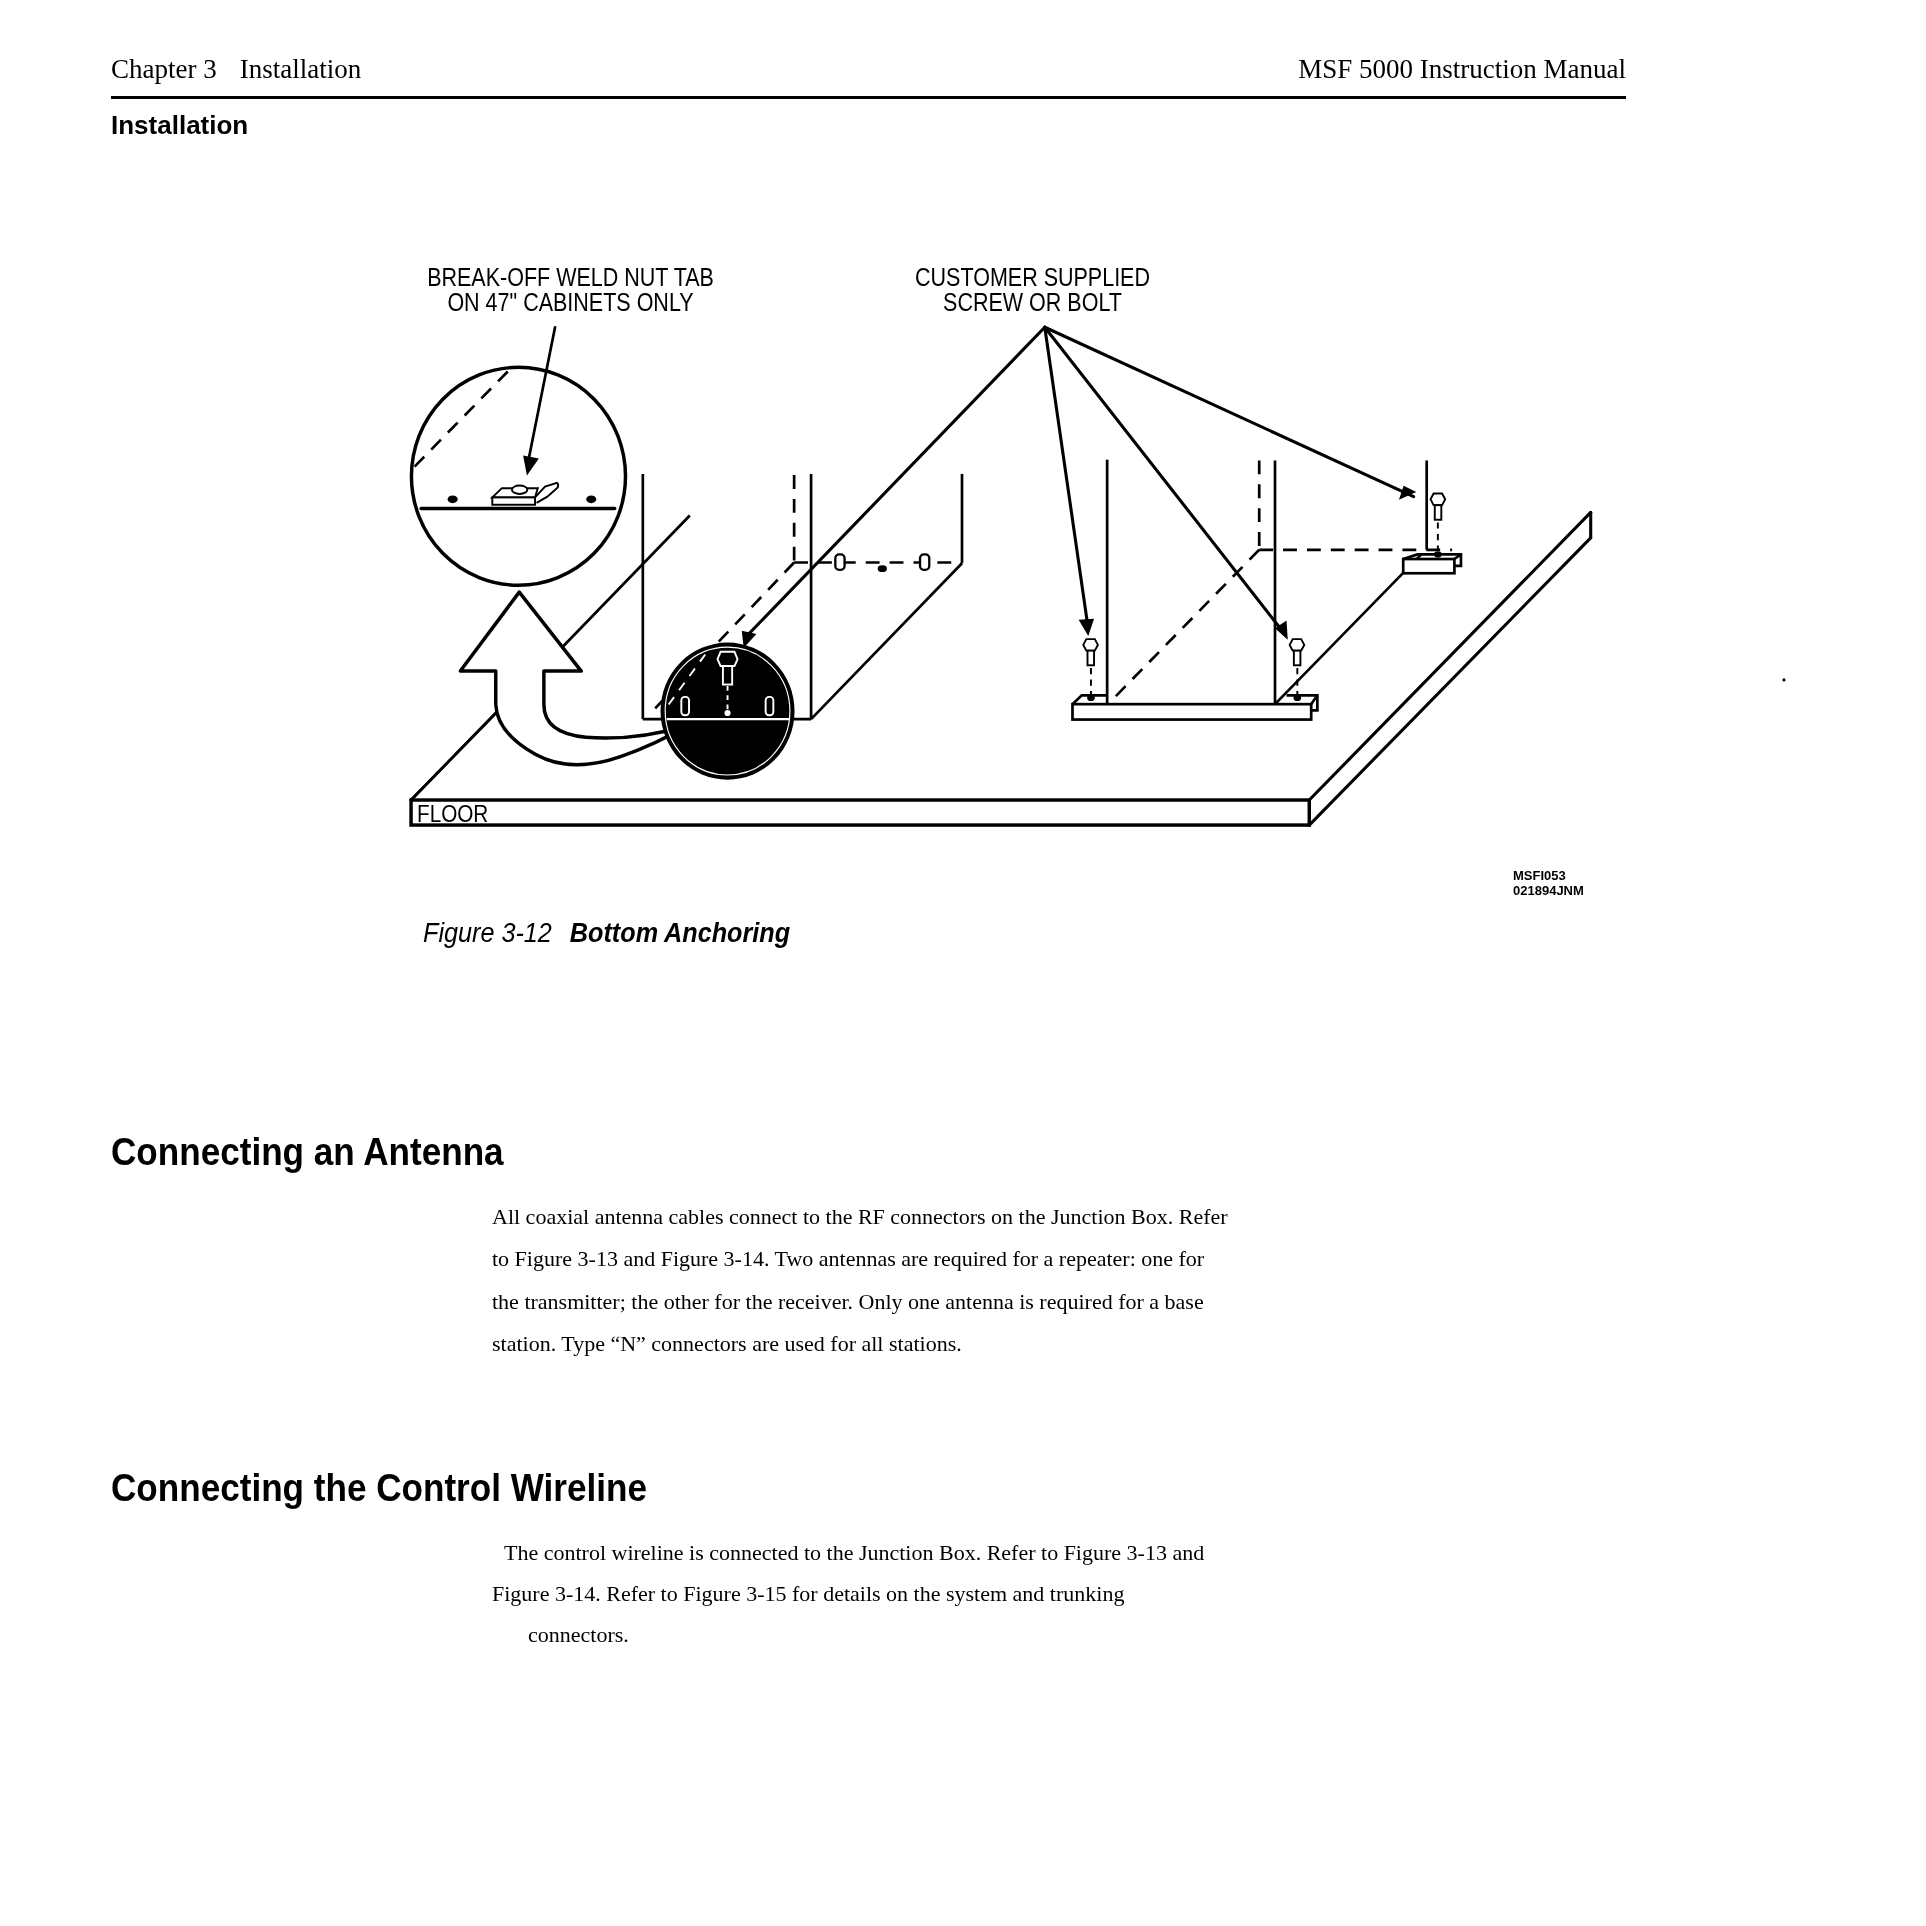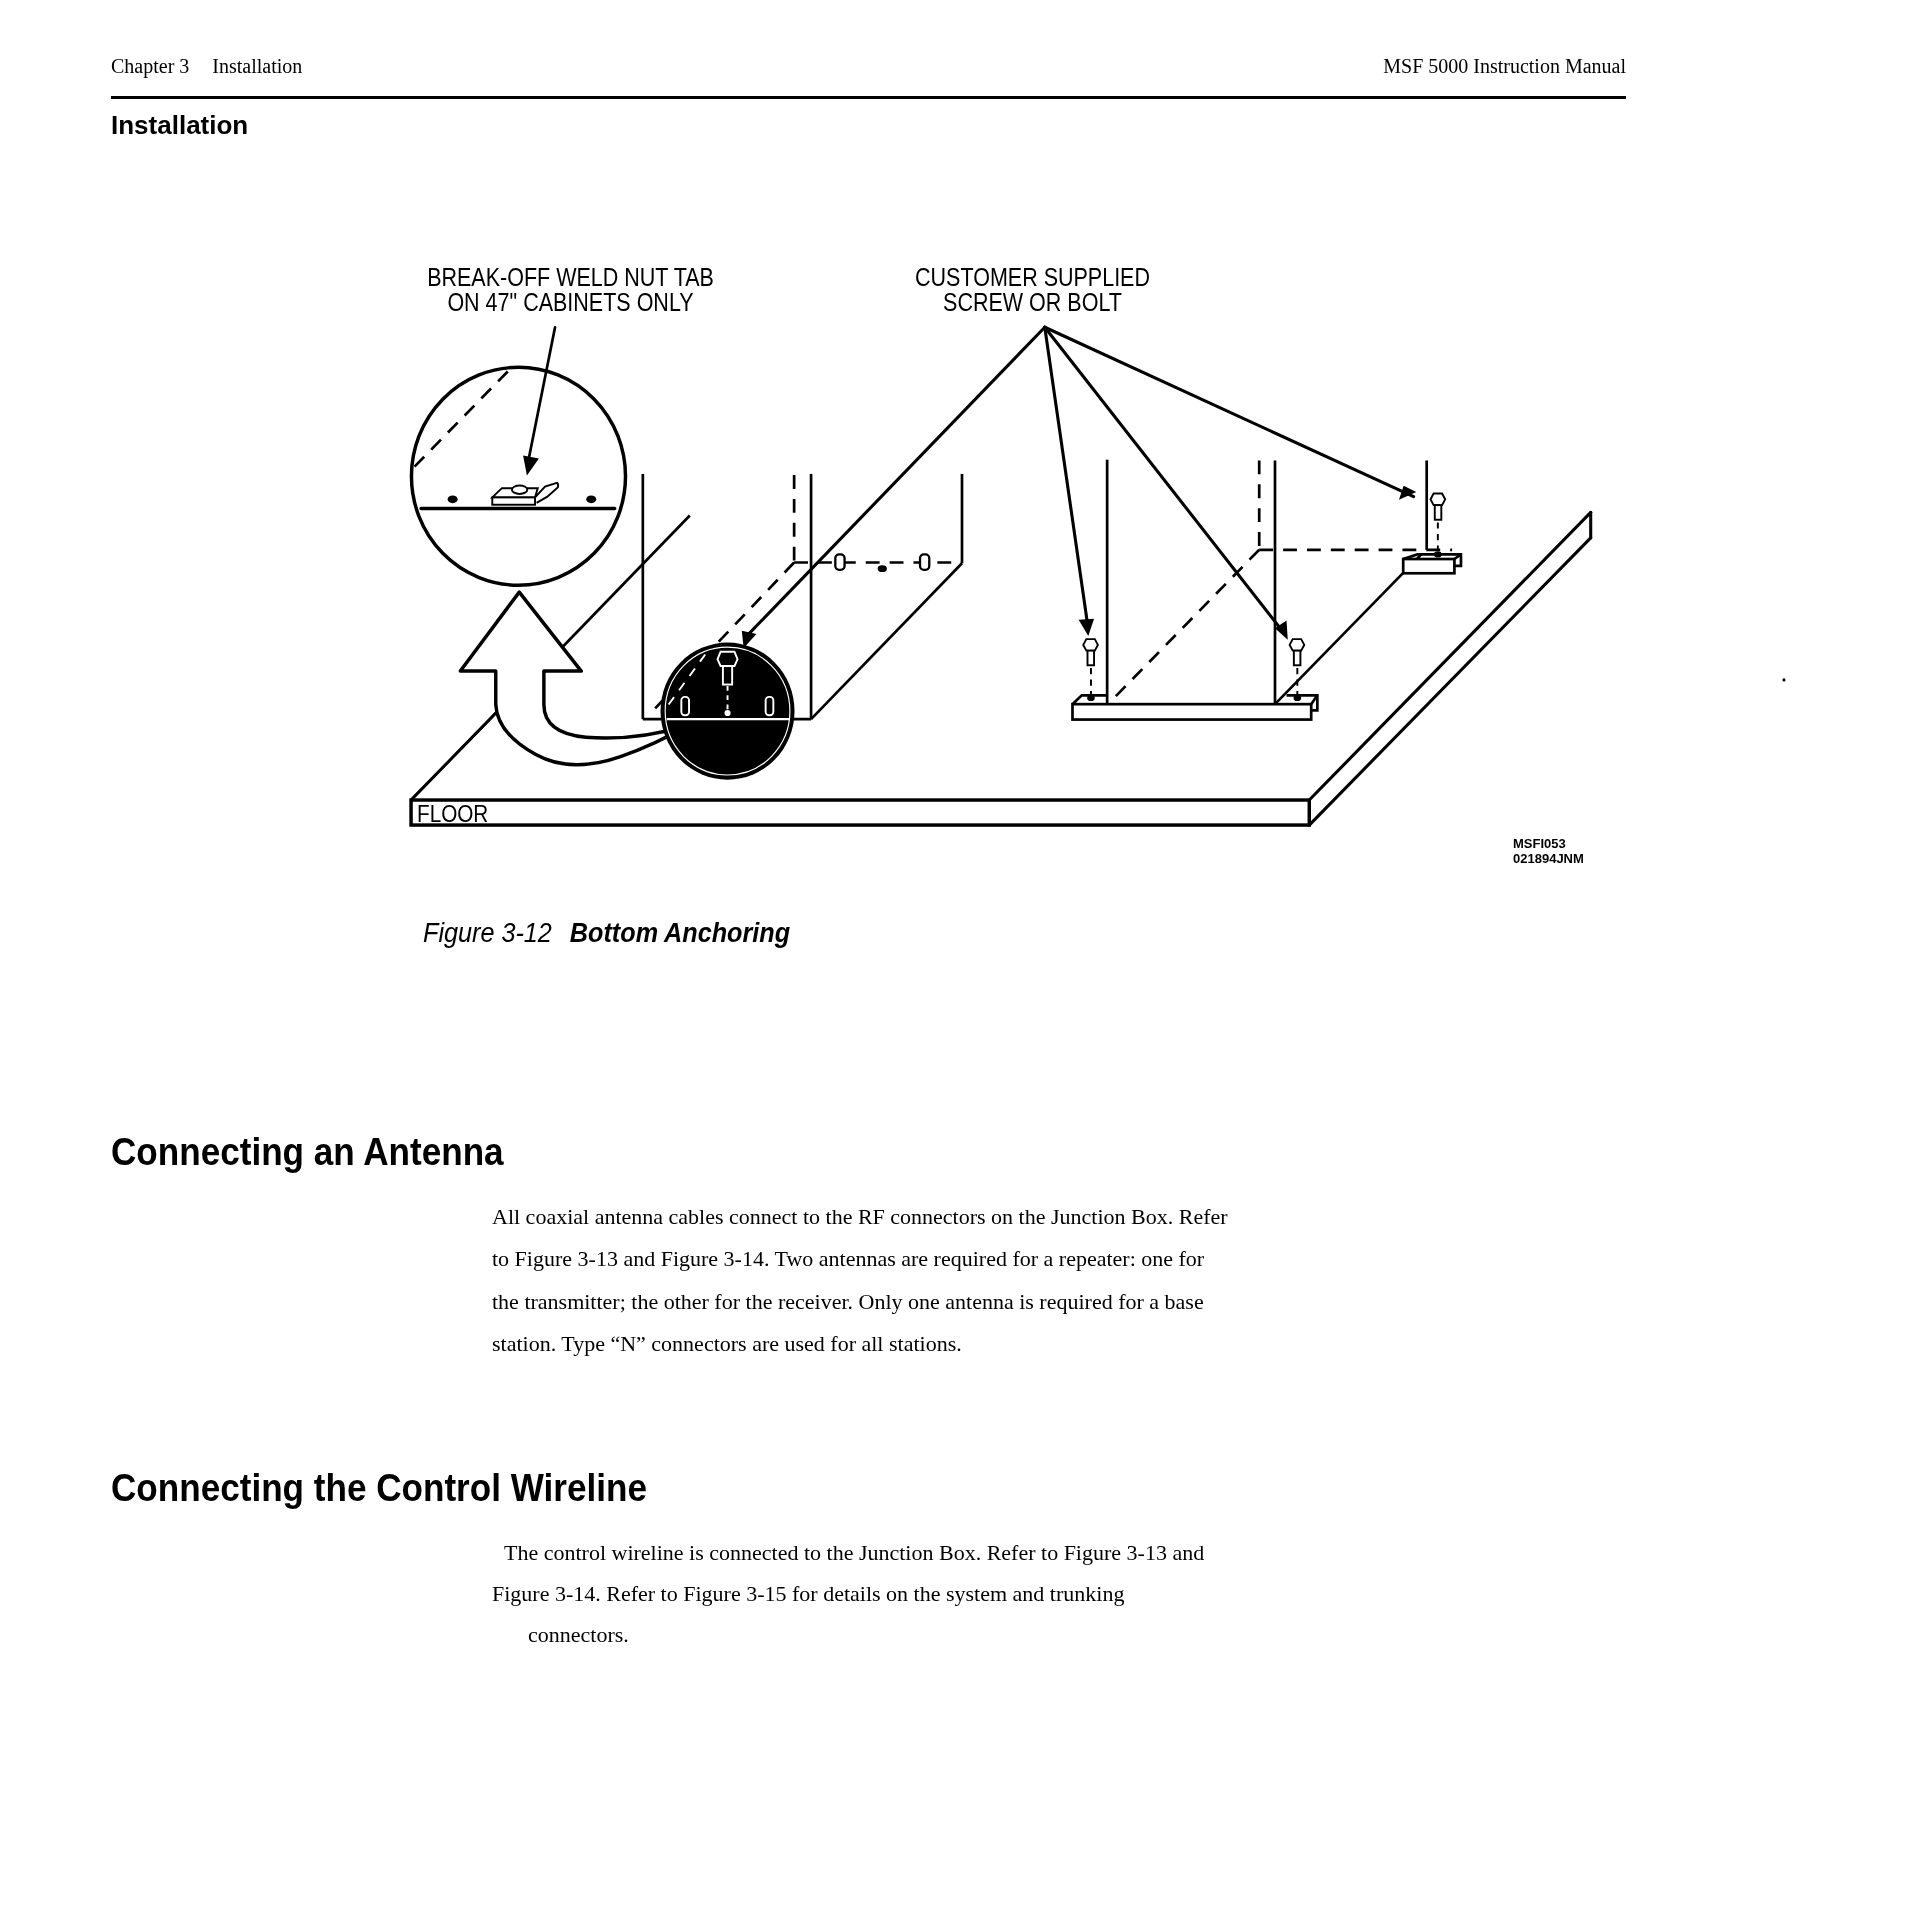--- a/index.html
+++ b/index.html
@@ -1,20 +1,20 @@
 <!DOCTYPE html>
 <html style="font-size:6.2px"><head>
 <meta charset="utf-8">
 <style>
   html, body { margin: 0; padding: 0; background: #ffffff; }
   body { width: 1934px; height: 2555px; position: relative; overflow: hidden; color: #000000; }
   .abs { position: absolute; white-space: nowrap; }
   .serif { font-family: "Liberation Serif", "DejaVu Serif", serif; }
   .sans { font-family: "Liberation Sans", "DejaVu Sans", sans-serif; }
-  .hdr { font-size: 20px; line-height: 1; }
+  .hdr { font-size: 27px; line-height: 1; }
   .rule { position: absolute; left: 111px; top: 96px; width: 1515px; height: 2.7px; background: #000; }
   .section-label { font-size: 26px; font-weight: bold; line-height: 1; }
   .fig-label { font-size: 25px; line-height: 25.4px; text-align: center; transform: scaleX(0.86); }
   .fig-id { font-size: 13px; font-weight: bold; line-height: 15.4px; }
   .caption { font-size: 28px; font-style: italic; line-height: 1; }
   .caption .cap-title { font-weight: bold; margin-left: 20px; }
   .h2 { font-size: 39px; font-weight: bold; line-height: 1; transform: scaleX(0.9); transform-origin: left top; }
   .body-line { font-size: 22px; line-height: 1; }
   svg.figure { position: absolute; left: 0; top: 0; }
   .ln { stroke: #000; stroke-width: 9; fill: none; stroke-linecap: round; }
@@ -153,21 +153,21 @@
       <line x1="3733" y1="1357" x2="3733" y2="1428" class="dash" style="stroke-dasharray:16 14; stroke-width:5"></line>
       <ellipse cx="3733" cy="1440" rx="10" ry="8" class="fillb"></ellipse>
     </g>
   </g>
 
   <circle cx="4632" cy="1766" r="4" class="fillb"></circle>
 </svg>
 
 <div class="abs sans" style="left:417px; top:803px; font-size:23px; line-height:1; transform:scaleX(0.9); transform-origin:left top;">FLOOR</div>
 
-<div class="abs sans fig-id" style="left:1513px; top:836px;">
+<div class="abs sans fig-id" style="left:1513px; top:868px;">
   <div>MSFI053</div>
   <div>021894JNM</div>
 </div>
 
 <div class="abs sans caption" style="left:423px; top:919px; transform:scaleX(0.9); transform-origin:left top;">
   <span>Figure 3-12</span><span class="cap-title">Bottom Anchoring</span>
 </div>
 
 <div class="abs sans h2" style="left:111px; top:1132px;">Connecting an Antenna</div>
 <div class="abs serif body-line" style="left:492px; top:1206px;">All coaxial antenna cables connect to the RF connectors on the Junction Box. Refer</div>

